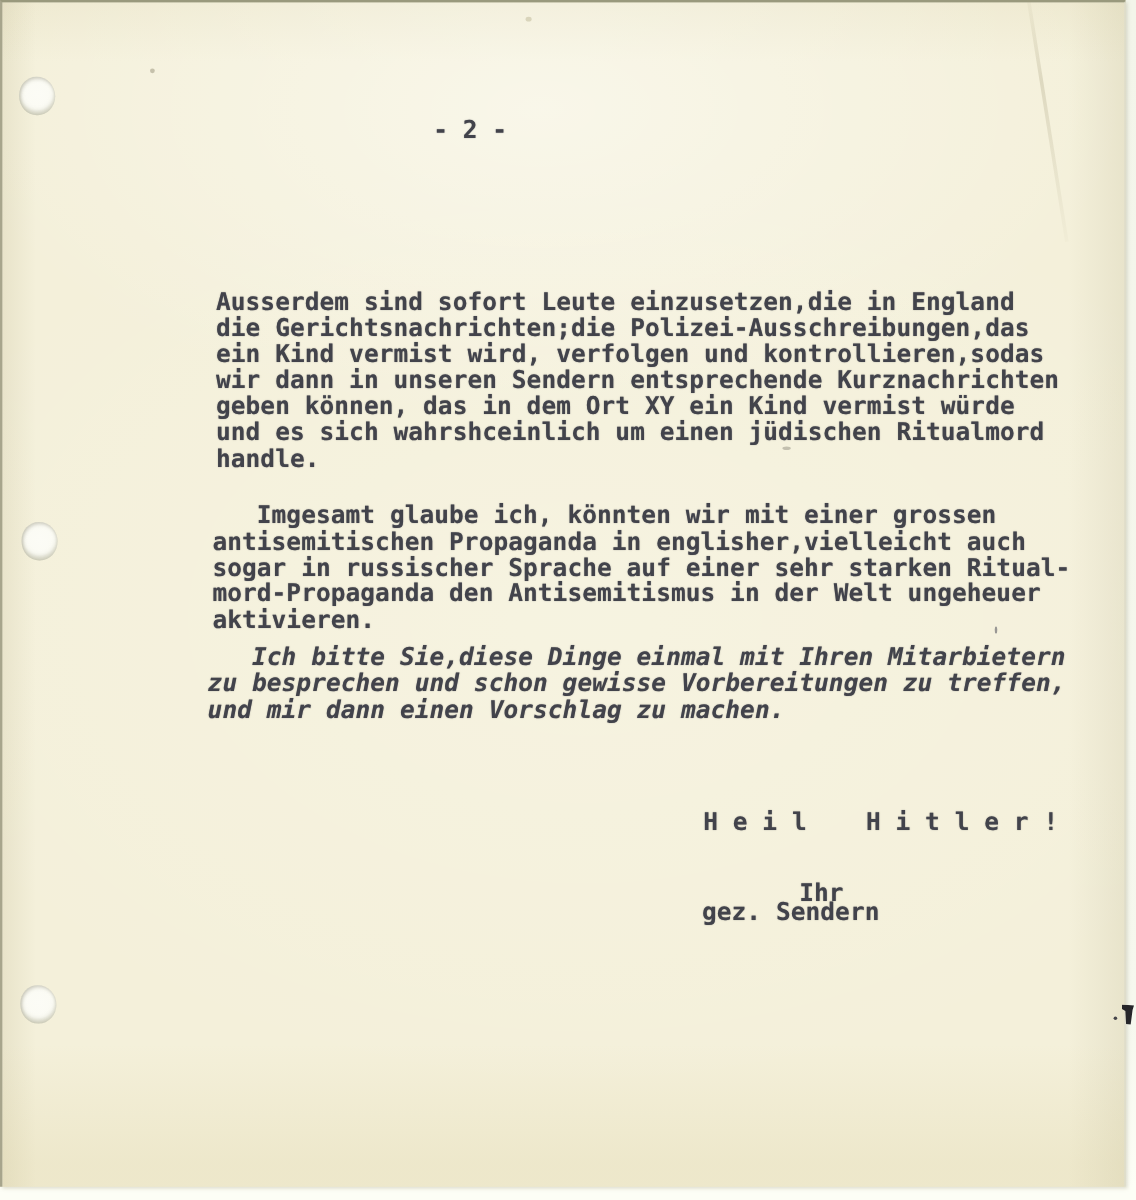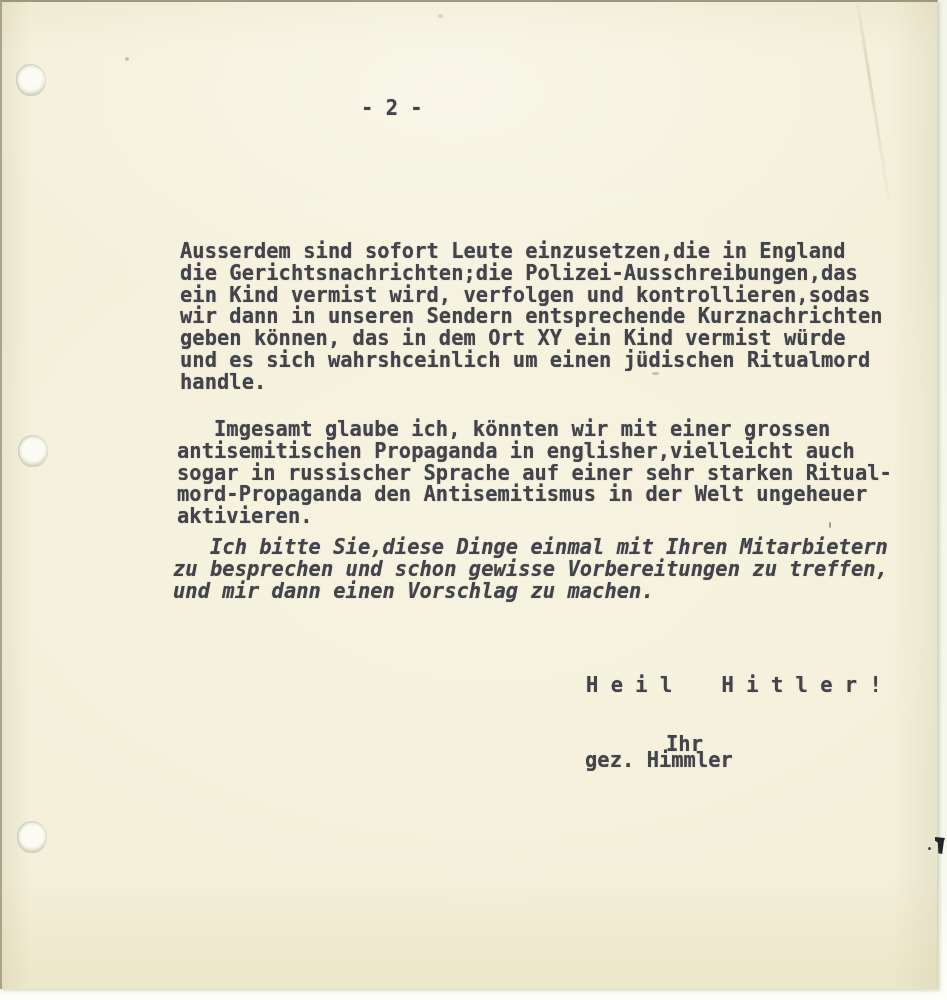--- a/index.html
+++ b/index.html
@@ -119,21 +119,21 @@
 aktivieren.</pre>
 
     <pre class="typed para-3">   Ich bitte Sie,diese Dinge einmal mit Ihren Mitarbietern
 zu besprechen und schon gewisse Vorbereitungen zu treffen,
 und mir dann einen Vorschlag zu machen.</pre>
 
     <div class="typed salute">H e i l    H i t l e r !</div>
 
     <div class="typed pronoun">Ihr</div>
 
-    <div class="typed signature">gez. Himmler</div>
+    <div class="typed signature">gez. Sendern</div>
 
     <div class="hole hole-top"></div>
     <div class="hole hole-middle"></div>
     <div class="hole hole-bottom"></div>
 
     <div class="crease"></div>
 
     <div class="ink-mark"></div>
     <div class="ink-dot"></div>
 

